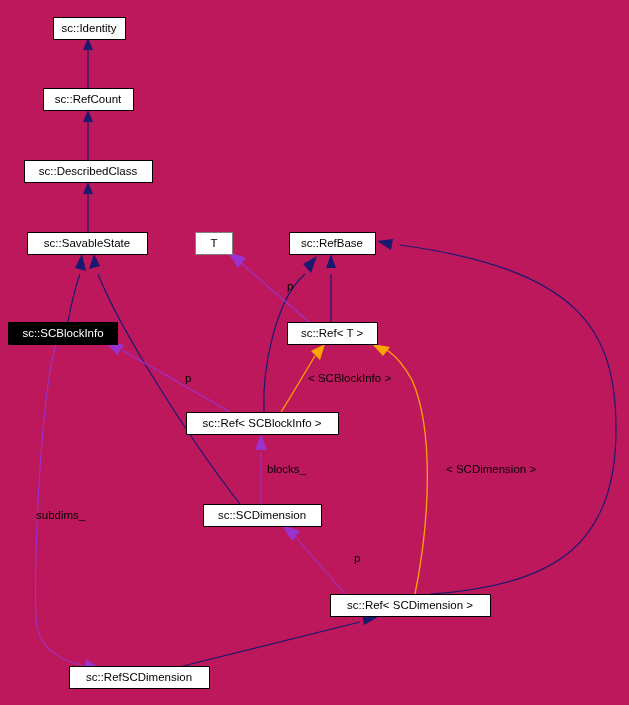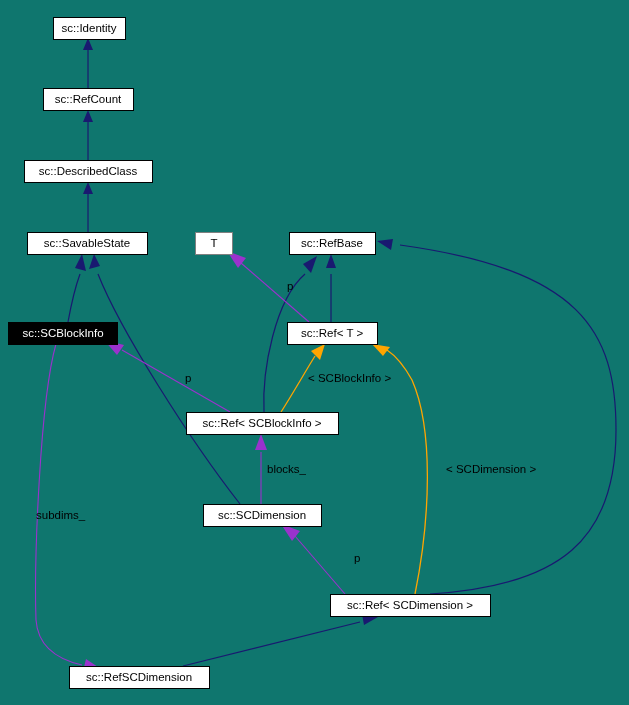--- a/index.html
+++ b/index.html
@@ -7,21 +7,21 @@
     padding: 0;
     background: #ffffff;
   }
   body {
     font-family: "Liberation Sans", sans-serif;
   }
   #diagram-root {
     position: relative;
     width: 629px;
     height: 705px;
-    background: #0f766e;
+    background: #be185d;
     overflow: hidden;
   }
   svg.graph-layer {
     position: absolute;
     left: 0;
     top: 0;
     width: 629px;
     height: 705px;
   }
   .node-box {

